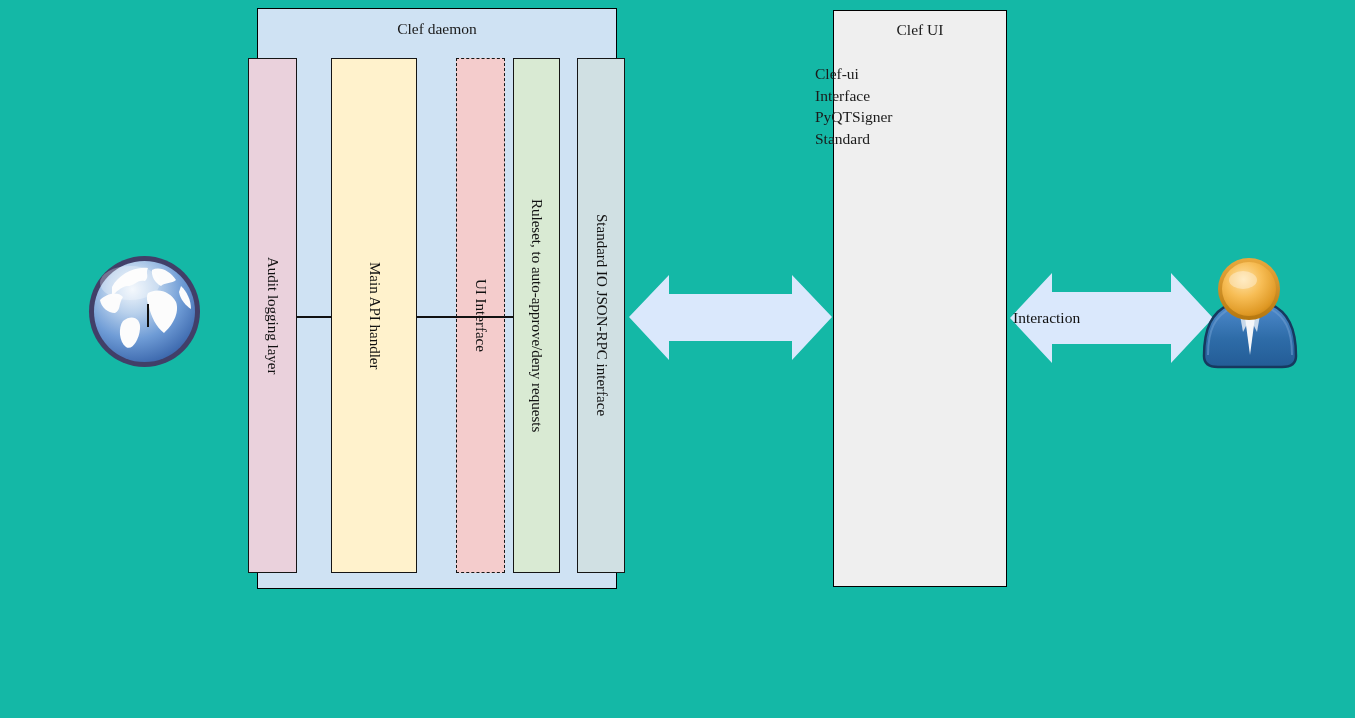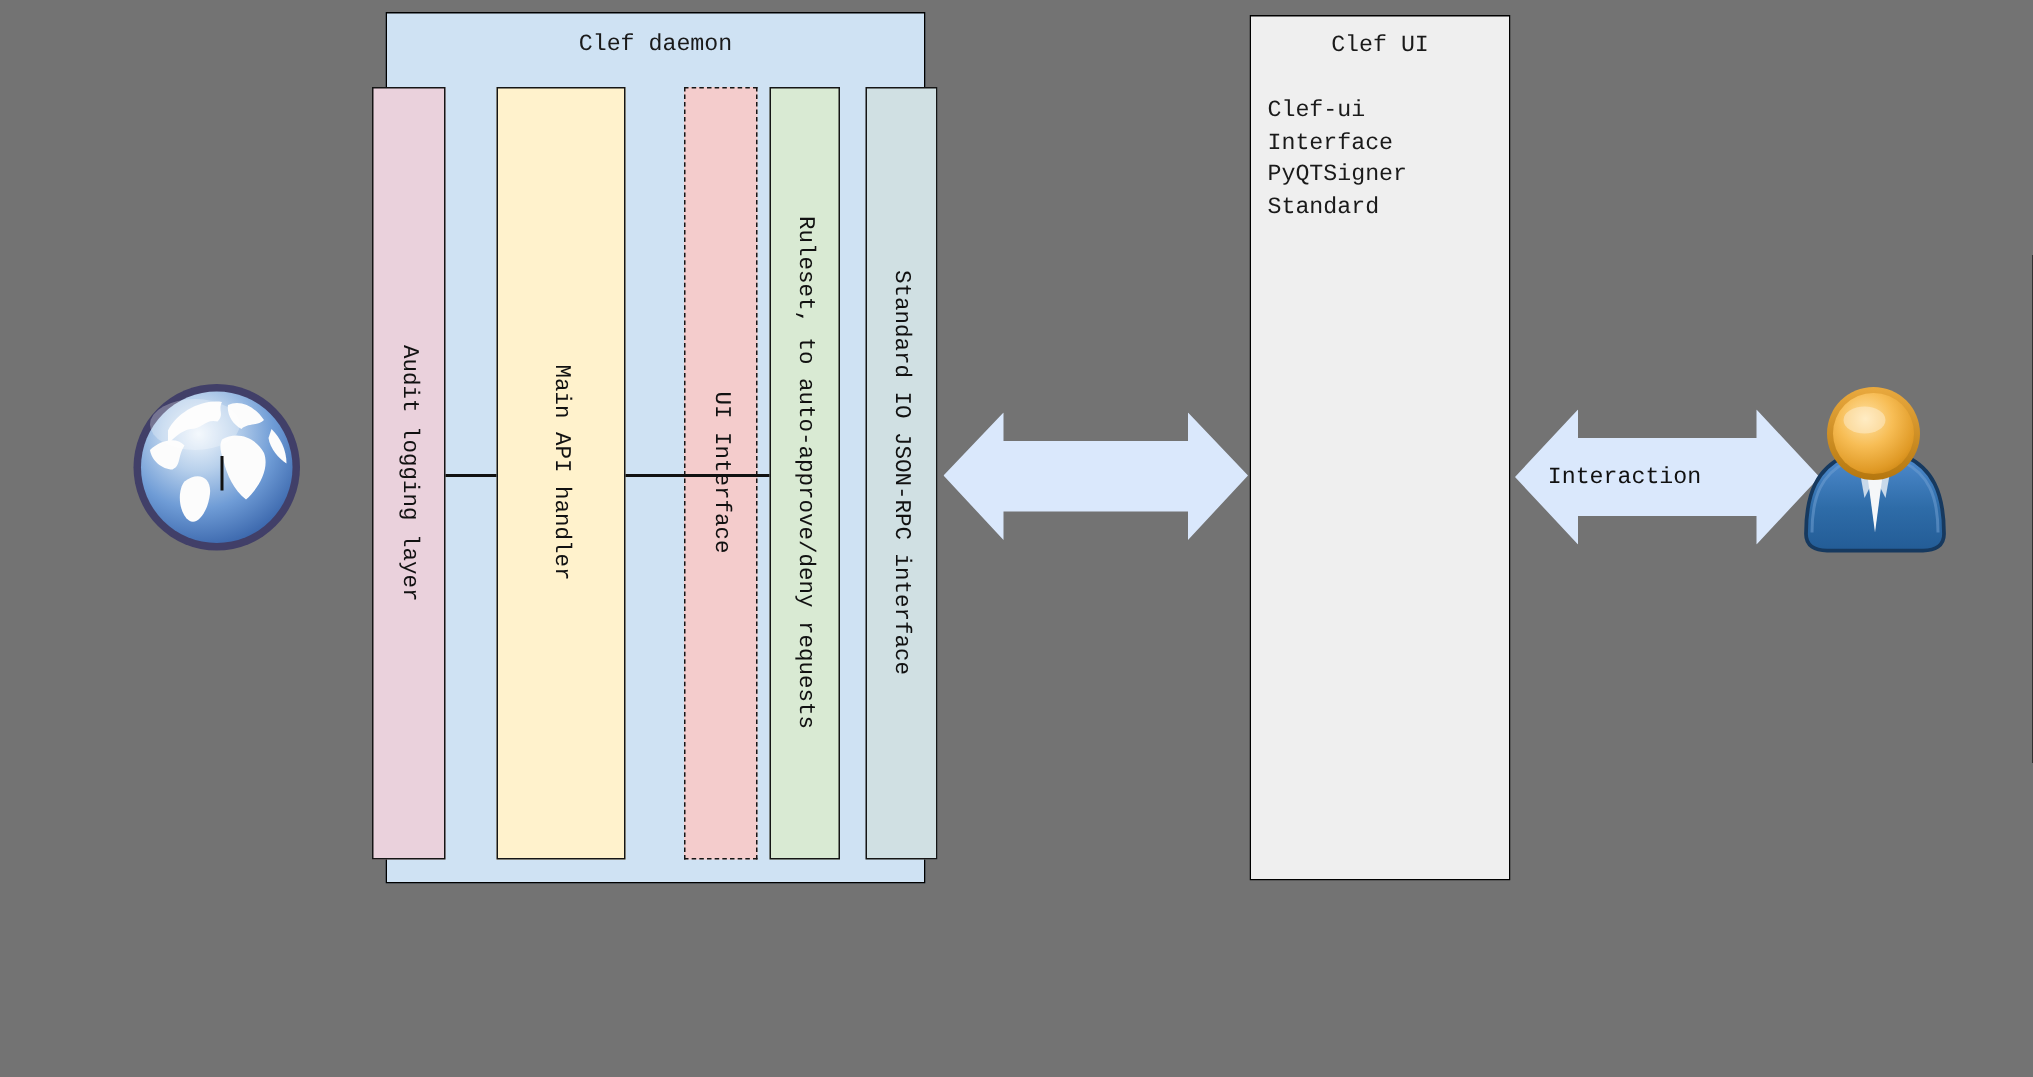--- a/index.html
+++ b/index.html
@@ -1,18 +1,18 @@
 <!DOCTYPE html>
 <html><head>
 <meta charset="utf-8">
 <style>
   html,body{margin:0;padding:0;background:#000;}
   #canvas{
-    position:relative;width:1355px;height:718px;background:#737373;overflow:hidden;
-    font-family:Liberation Mono, monospace;color:#1a1a1a;
+    position:relative;width:1355px;height:718px;background:#14b8a6;overflow:hidden;
+    font-family:Liberation Serif, serif;color:#1a1a1a;
   }
   .abs{position:absolute;}
   
   .daemon-box{
     left:257px;top:8px;width:360px;height:581px;
     background:#cfe2f3;border:1.5px solid #000;box-sizing:border-box;z-index:1;
   }
   .daemon-title{
     left:257px;top:20px;width:360px;text-align:center;
     font-size:15.5px;z-index:2;
@@ -38,31 +38,31 @@
   .conn-2{left:417px;top:316px;width:96px;height:1.6px;}
   .conn-tick{left:147px;top:304px;width:2px;height:23px;}
   
   .arrow-svg{z-index:3;}
   .arrow-stdin{left:629px;top:275px;}
   .arrow-user{left:1010px;top:273px;}
   .arrow-label{
     z-index:4;font-size:15.5px;line-height:22px;color:#111;
   }
   .stdin-label{left:657px;top:294px;width:150px;text-align:left;}
-  .user-label{left:1013px;top:307px;width:140px;text-align:center;}
+  .user-label{left:1013px;top:307px;width:140px;text-align:left;}
   
   .someui-box{
     left:833px;top:10px;width:174px;height:577px;
     background:#efefef;border:1.5px solid #000;box-sizing:border-box;z-index:1;
   }
   .someui-title{
     left:833px;top:21px;width:174px;text-align:center;font-size:15.5px;z-index:2;
   }
   .someui-list{
-    left:845px;top:63px;width:155px;font-size:15.5px;line-height:21.5px;z-index:2;
+    left:815px;top:63px;width:155px;font-size:15.5px;line-height:21.5px;z-index:2;
   }
   
   .globe{left:88px;top:255px;z-index:2;}
   .person{left:1200px;top:256px;z-index:6;}
 </style>
 </head>
 <body>
 
 <div id="canvas">
 

